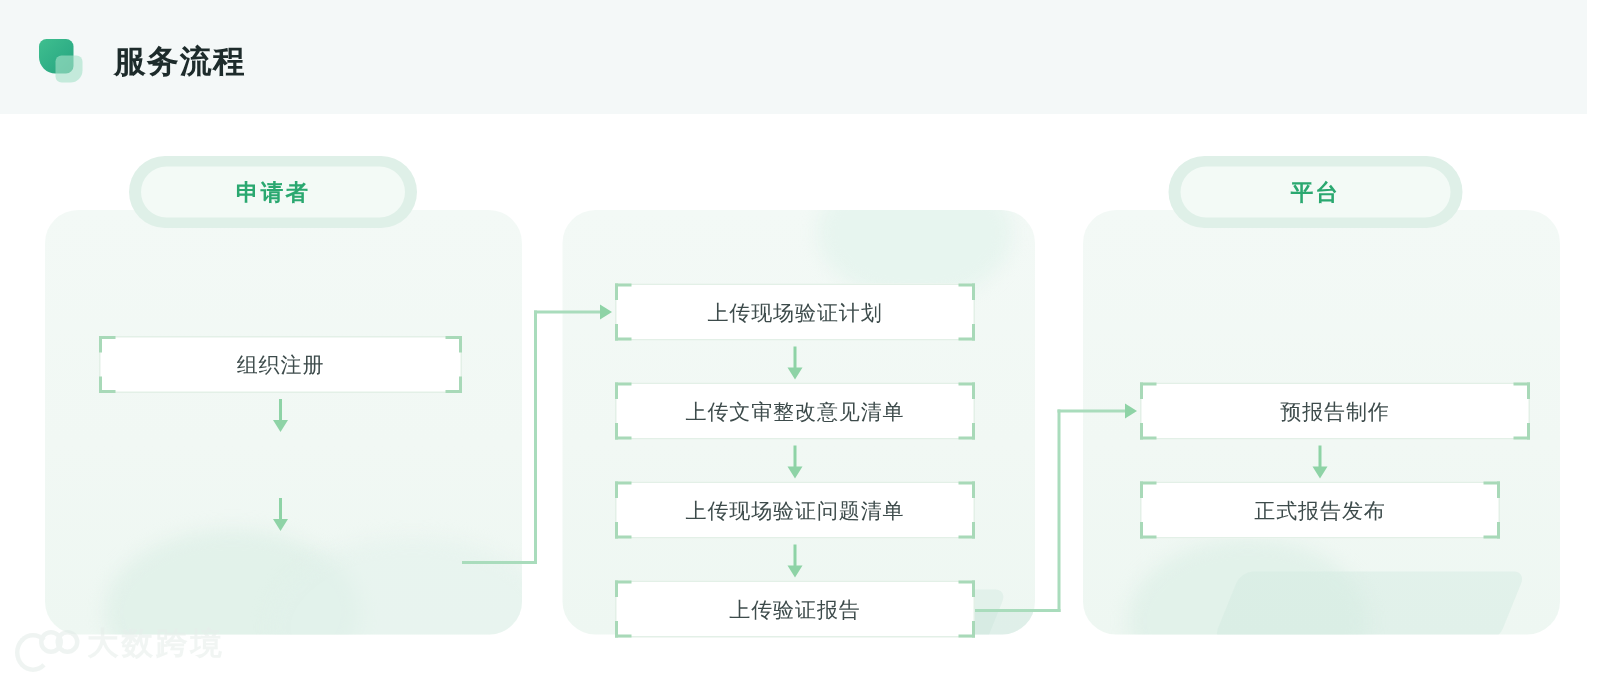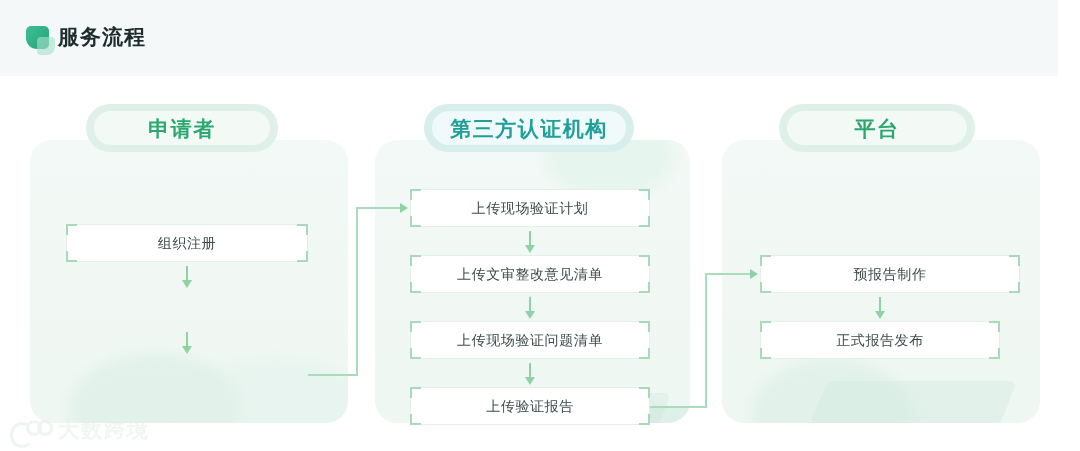--- a/index.html
+++ b/index.html
@@ -22,22 +22,22 @@
     top: 0;
     width: 1058px;
     height: 76px;
     background: #f4f8f8;
   }
   .header-inner {
     position: absolute;
     left: 26px;
     top: 26px;
     display: flex;
-    align-items: flex-start;
-    gap: 2px;
+    align-items: center;
+    gap: 20px;
   }
   .leaf-icon {
     position: relative;
     width: 30px;
     height: 30px;
     flex: 0 0 30px;
   }
   .leaf-icon .leaf-main {
     position: absolute;
     left: 0;
@@ -118,21 +118,21 @@
     width: calc(100% - 16px);
     height: 34px;
     border-radius: 20px;
     background: #f3faf6;
     display: flex;
     align-items: center;
     justify-content: center;
   }
   .pill-outer.teal .pill-inner { background: #f1fafa; }
   .pill-label {
-    font-size: 21px;
+    font-size: 15px;
     font-weight: bold;
     color: #2aa870;
     letter-spacing: 1.5px;
     line-height: 1;
   }
   .pill-outer.teal .pill-label { color: #1f9e9a; }
 
   .pill-1 { left: 86px;  width: 192px; }
   .pill-2 { left: 424px; width: 210px; }
   .pill-3 { left: 779px; width: 196px; }
@@ -283,25 +283,20 @@
   <div class="column col-3">
     <span class="deco-slab" style="left:96px; bottom:-4px; width:190px; height:46px; background:rgba(199,229,219,0.32);"></span>
     <span class="deco" style="left:30px; bottom:-46px; width:160px; height:110px;"></span>
   </div>
 
   <div class="pill-outer pill-1">
     <div class="pill-inner">
       <span class="pill-label">申请者</span>
     </div>
   </div>
-  <div class="pill-outer pill-2 teal">
-    <div class="pill-inner">
-      <span class="pill-label">第三方认证机构</span>
-    </div>
-  </div>
   <div class="pill-outer pill-3">
     <div class="pill-inner">
       <span class="pill-label">平台</span>
     </div>
   </div>
 
   <div class="step" style="left:66px; top:148px; width:242px;">
     <span class="corner tl"></span>
       <span class="corner tr"></span>
       <span class="corner bl"></span>

